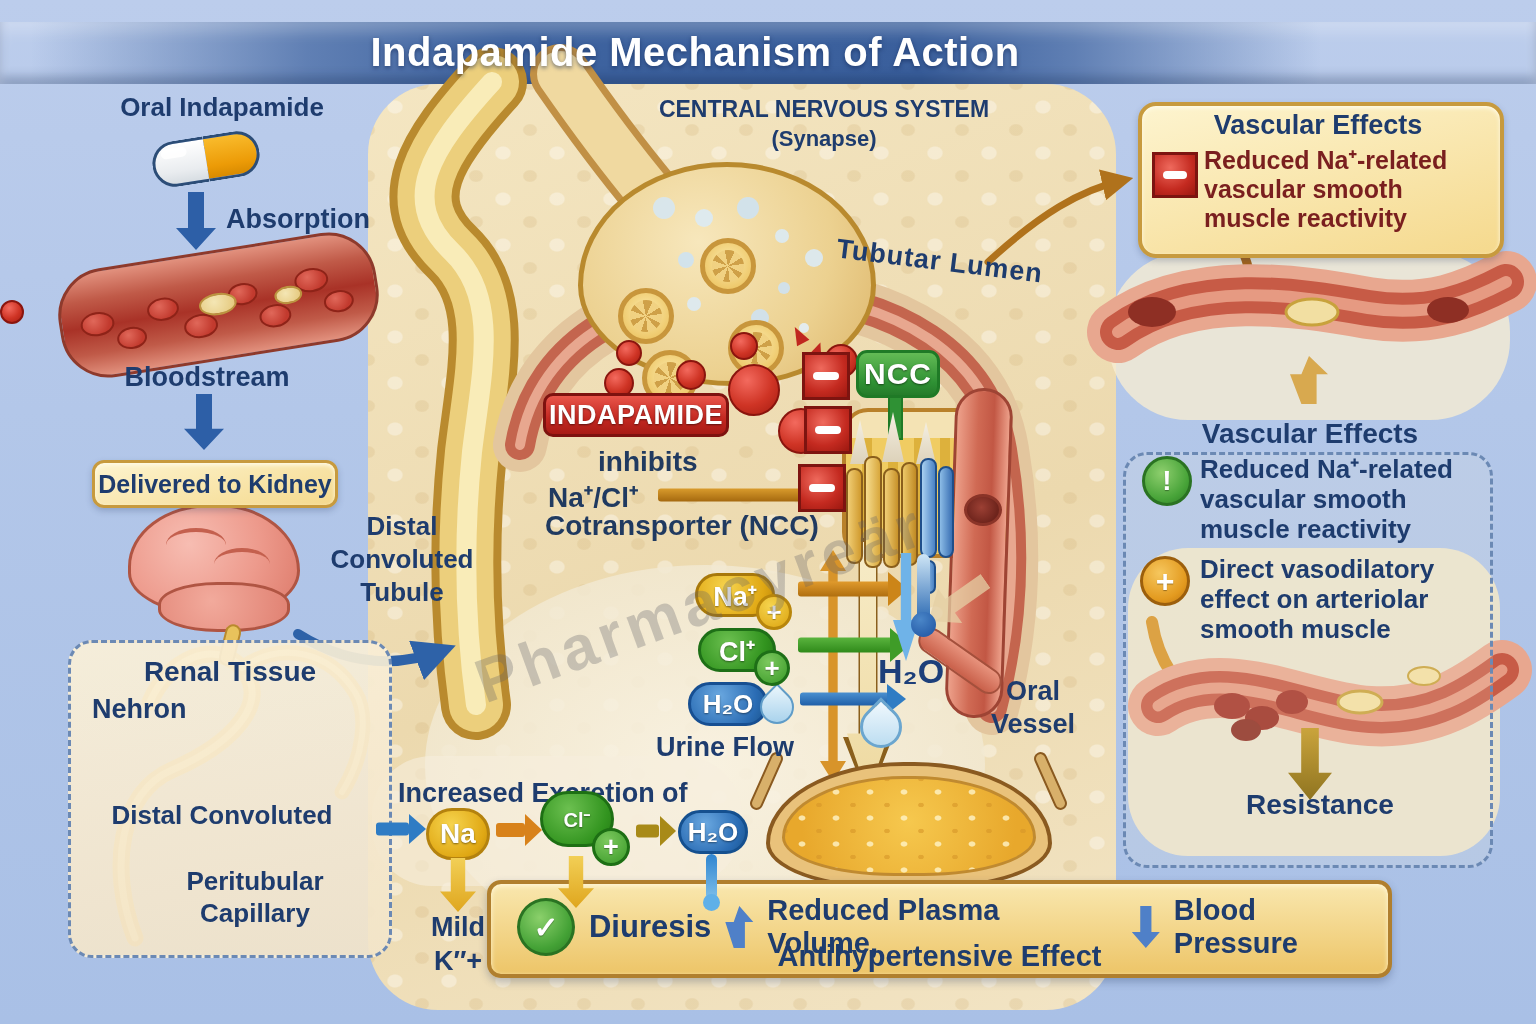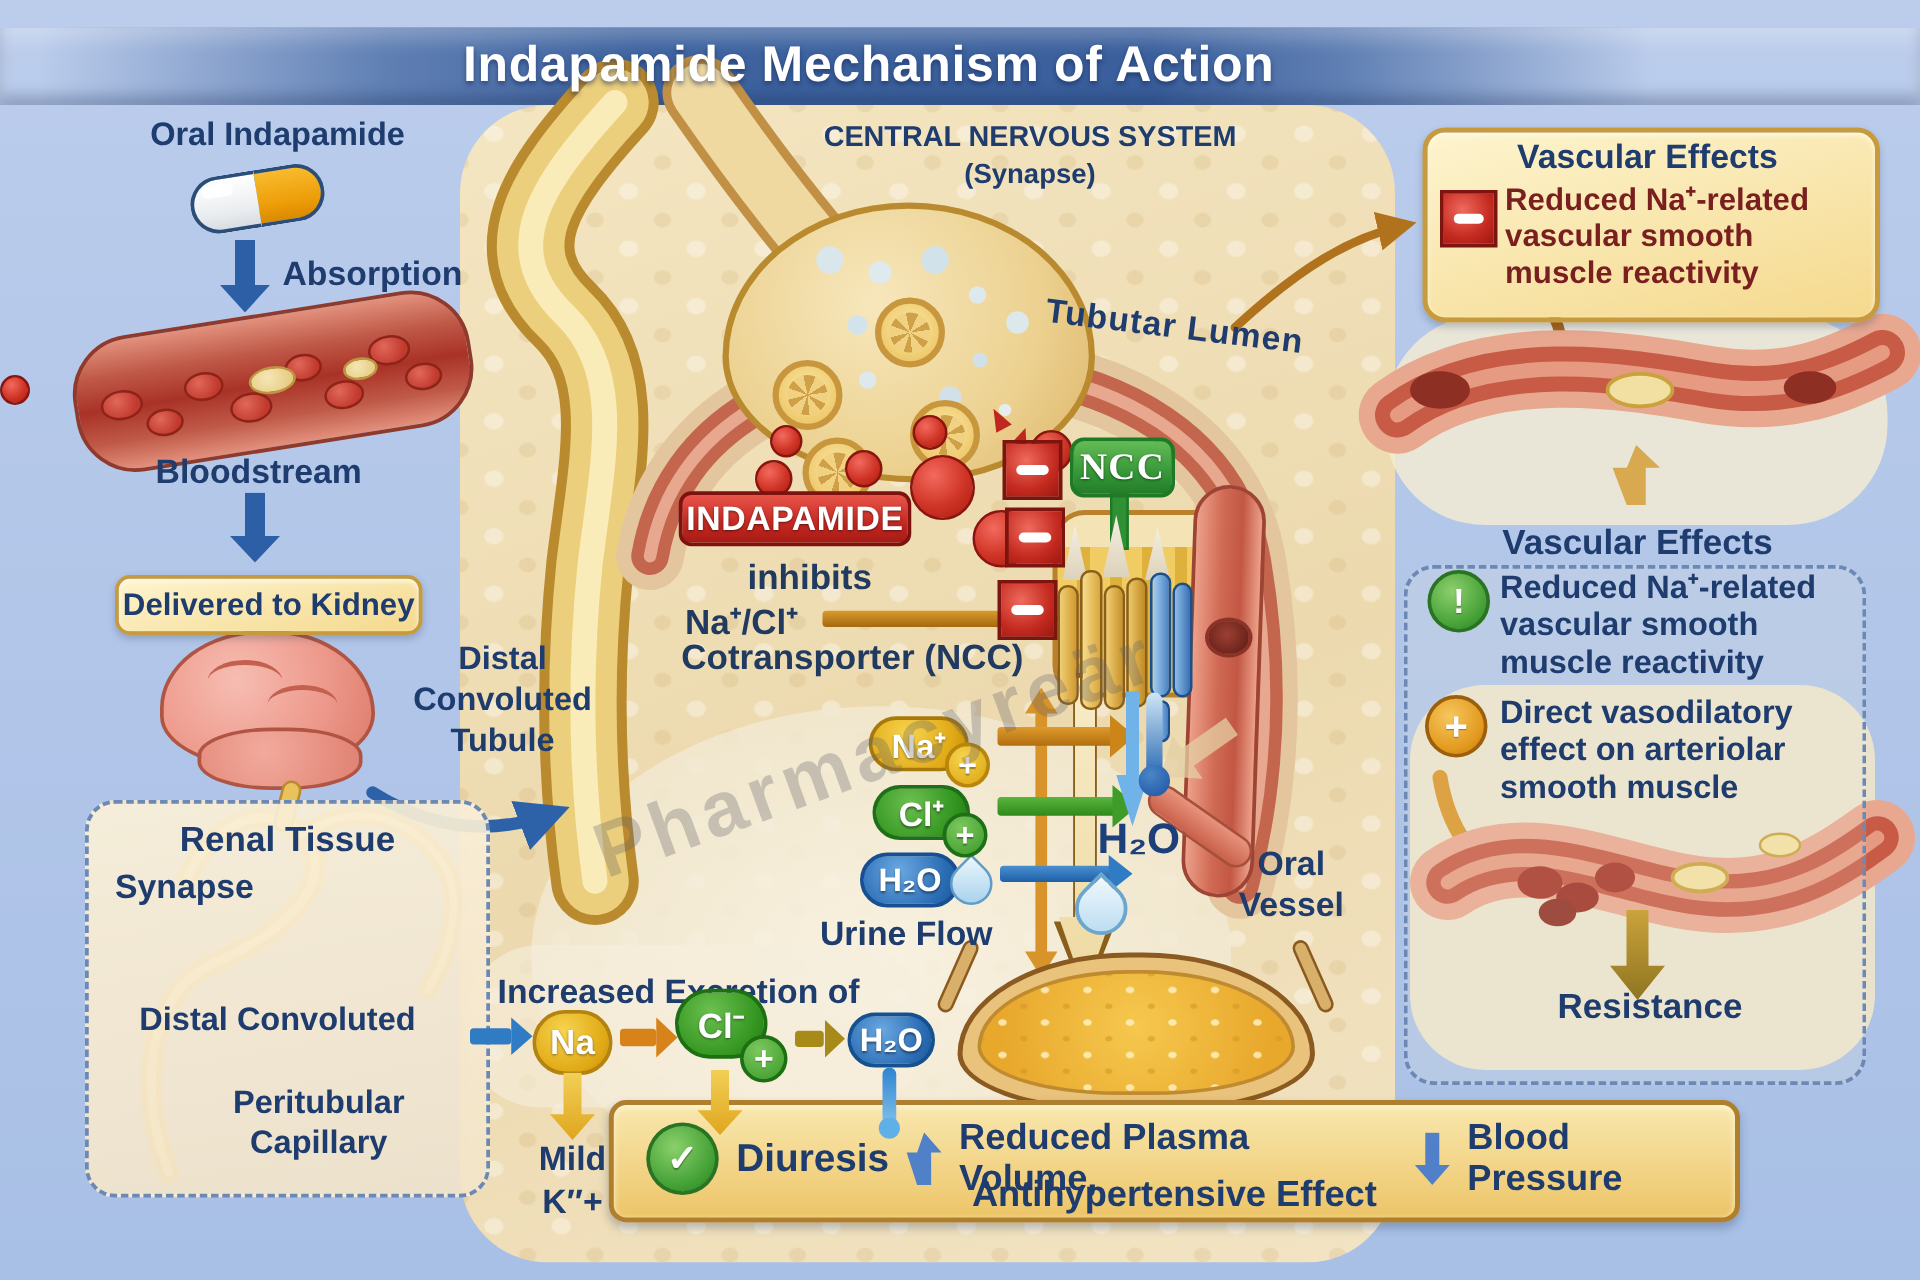--- a/index.html
+++ b/index.html
@@ -184,21 +184,21 @@
          background:radial-gradient(circle at 40% 35%,#f2aa9c,#e08172);border:3px solid #b05543;box-sizing:border-box;"></div>
     <div style="position:absolute;left:40px;top:24px;width:60px;height:30px;border-radius:50%;border-top:4px solid #c4604e;"></div>
     <div style="position:absolute;left:88px;top:44px;width:56px;height:28px;border-radius:50%;border-top:4px solid #c4604e;"></div>
     <div style="position:absolute;left:96px;top:120px;width:16px;height:42px;border-radius:8px;transform:rotate(14deg);
          background:#e8c25c;border:2px solid #b98a2e;box-sizing:border-box;"></div>
   </div>
 
   <div class="abs dashed-box" style="left:68px;top:640px;width:318px;height:312px;
        background:linear-gradient(170deg,rgba(250,240,216,.92),rgba(242,228,201,.92));"></div>
   <div class="abs navy ctr" style="left:90px;top:656px;width:280px;font-size:28px;z-index:3;">Renal Tissue</div>
-  <div class="abs navy" style="left:92px;top:694px;font-size:27px;z-index:3;">Synapse</div>
+  <div class="abs navy" style="left:92px;top:694px;font-size:27px;z-index:3;">Nehron</div>
   <div class="abs navy ctr" style="left:92px;top:800px;width:260px;font-size:26px;z-index:3;">Distal Convoluted</div>
   <div class="abs navy ctr" style="left:150px;top:866px;width:210px;font-size:26px;z-index:3;">Peritubular</div>
   <div class="abs navy ctr" style="left:150px;top:898px;width:210px;font-size:26px;z-index:3;">Capillary</div>
 
   <div class="abs navy ctr" style="left:322px;top:510px;width:160px;font-size:26px;line-height:33px;z-index:3;">
     <div>Distal</div>
     <div>Convoluted</div>
     <div>Tubule</div>
   </div>
 
@@ -246,21 +246,21 @@
     <div class="head" style="border-left:18px solid #b57817;border-top:15px solid transparent;border-bottom:15px solid transparent;"></div>
   </div>
   <div class="abs" style="left:545px;top:510px;font-size:28px;font-weight:bold;color:#203a60;z-index:3;">Cotransporter (NCC)</div>
 
   <div class="abs" style="left:842px;top:408px;width:165px;height:150px;z-index:2;
        border-radius:26px 46px 26px 26px;border:4px solid #b9812a;box-sizing:border-box;
        background:linear-gradient(#f4e3b4 0 26px,rgba(0,0,0,0) 26px),repeating-linear-gradient(90deg,#f0cc62 0 16px,#ddb13c 16px 26px);"></div>
 
   <div class="abs" style="left:888px;top:394px;width:15px;height:46px;background:#2f9134;border:2px solid #1f7a26;box-sizing:border-box;z-index:3;"></div>
   <div class="abs label-white-box" style="left:856px;top:350px;width:84px;height:48px;font-size:30px;border-radius:11px;
-       background:linear-gradient(180deg,#63bb55,#2f9134 70%,#257c2a);border:3px solid #1f7a26;box-sizing:border-box;letter-spacing:1px;font-family:Liberation Serif, serif;">NCC</div>
+       background:linear-gradient(180deg,#63bb55,#2f9134 70%,#257c2a);border:3px solid #1f7a26;box-sizing:border-box;letter-spacing:1px;">NCC</div>
 
   <div class="spike" style="left:850px;top:420px;width:20px;height:44px;"></div>
   <div class="spike" style="left:882px;top:412px;width:22px;height:50px;"></div>
   <div class="spike" style="left:916px;top:422px;width:20px;height:42px;"></div>
   <div class="transporter-col" style="left:846px;top:468px;width:17px;height:96px;background:linear-gradient(90deg,#f0cd74,#d09a2e);border:2px solid #8a5f1c;"></div>
   <div class="transporter-col" style="left:864px;top:456px;width:18px;height:112px;background:linear-gradient(90deg,#f6dc8e,#d8a73c);border:2px solid #8a5f1c;"></div>
   <div class="transporter-col" style="left:883px;top:468px;width:17px;height:100px;background:linear-gradient(90deg,#f0cd74,#c8922a);border:2px solid #8a5f1c;"></div>
   <div class="transporter-col" style="left:901px;top:462px;width:17px;height:104px;background:linear-gradient(90deg,#ecc868,#c08a24);border:2px solid #8a5f1c;"></div>
   <div class="transporter-col" style="left:920px;top:458px;width:17px;height:100px;background:linear-gradient(90deg,#a8d0f0,#4a82c4);border:2px solid #1f4f8a;"></div>
   <div class="transporter-col" style="left:938px;top:466px;width:16px;height:92px;background:linear-gradient(90deg,#8cbce6,#3a70b4);border:2px solid #1f4f8a;"></div>
@@ -372,21 +372,21 @@
   </div>
 
   <div class="pill abs" style="left:426px;top:808px;width:64px;height:52px;font-size:28px;
        background:radial-gradient(circle at 38% 30%,#f6d44e,#e0a814 70%,#c08a08);border:3px solid #b4820e;box-sizing:border-box;">Na</div>
 
   <div class="abs harrow" style="left:496px;top:814px;width:46px;height:32px;z-index:3;">
     <div class="shaft" style="height:14px;background:#d8821a;"></div>
     <div class="head" style="border-left:17px solid #d8821a;border-top:16px solid transparent;border-bottom:16px solid transparent;"></div>
   </div>
 
-  <div class="pill abs" style="left:540px;top:791px;width:74px;height:56px;font-size:28px;
+  <div class="pill abs" style="left:540px;top:791px;width:74px;height:56px;font-size:20px;
        background:radial-gradient(circle at 38% 30%,#6cc050,#32941f 70%,#247a14);border:3px solid #1d6f14;box-sizing:border-box;">Cl⁻</div>
   <div class="badge abs" style="left:592px;top:828px;width:38px;height:38px;font-size:27px;
        background:radial-gradient(circle at 38% 30%,#7cc85e,#3a9a28);border:3px solid #1d6f14;box-sizing:border-box;">+</div>
 
   <div class="abs harrow" style="left:636px;top:816px;width:40px;height:30px;z-index:3;">
     <div class="shaft" style="height:13px;background:#a88a18;"></div>
     <div class="head" style="border-left:16px solid #a88a18;border-top:15px solid transparent;border-bottom:15px solid transparent;"></div>
   </div>
 
   <div class="pill abs" style="left:678px;top:810px;width:70px;height:44px;font-size:26px;

